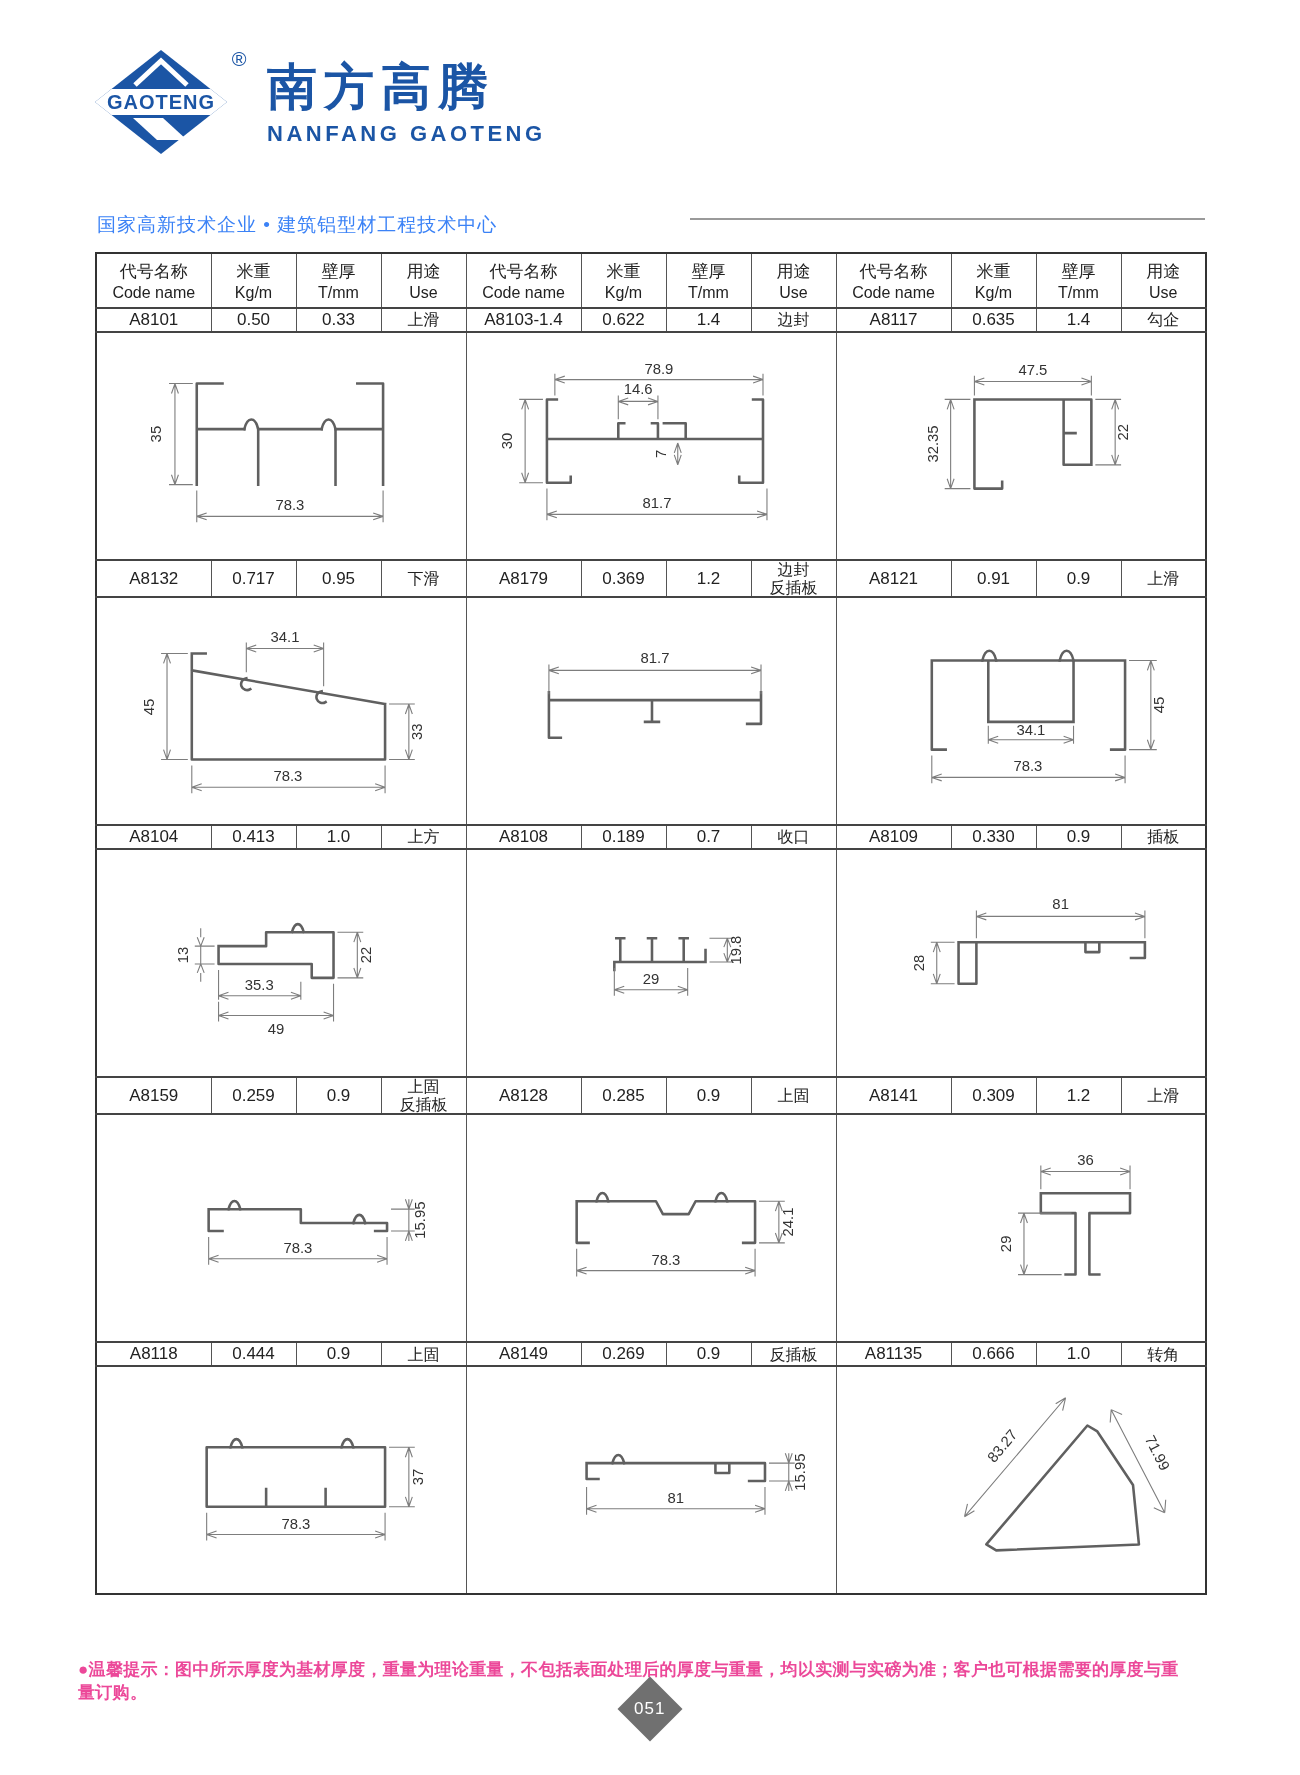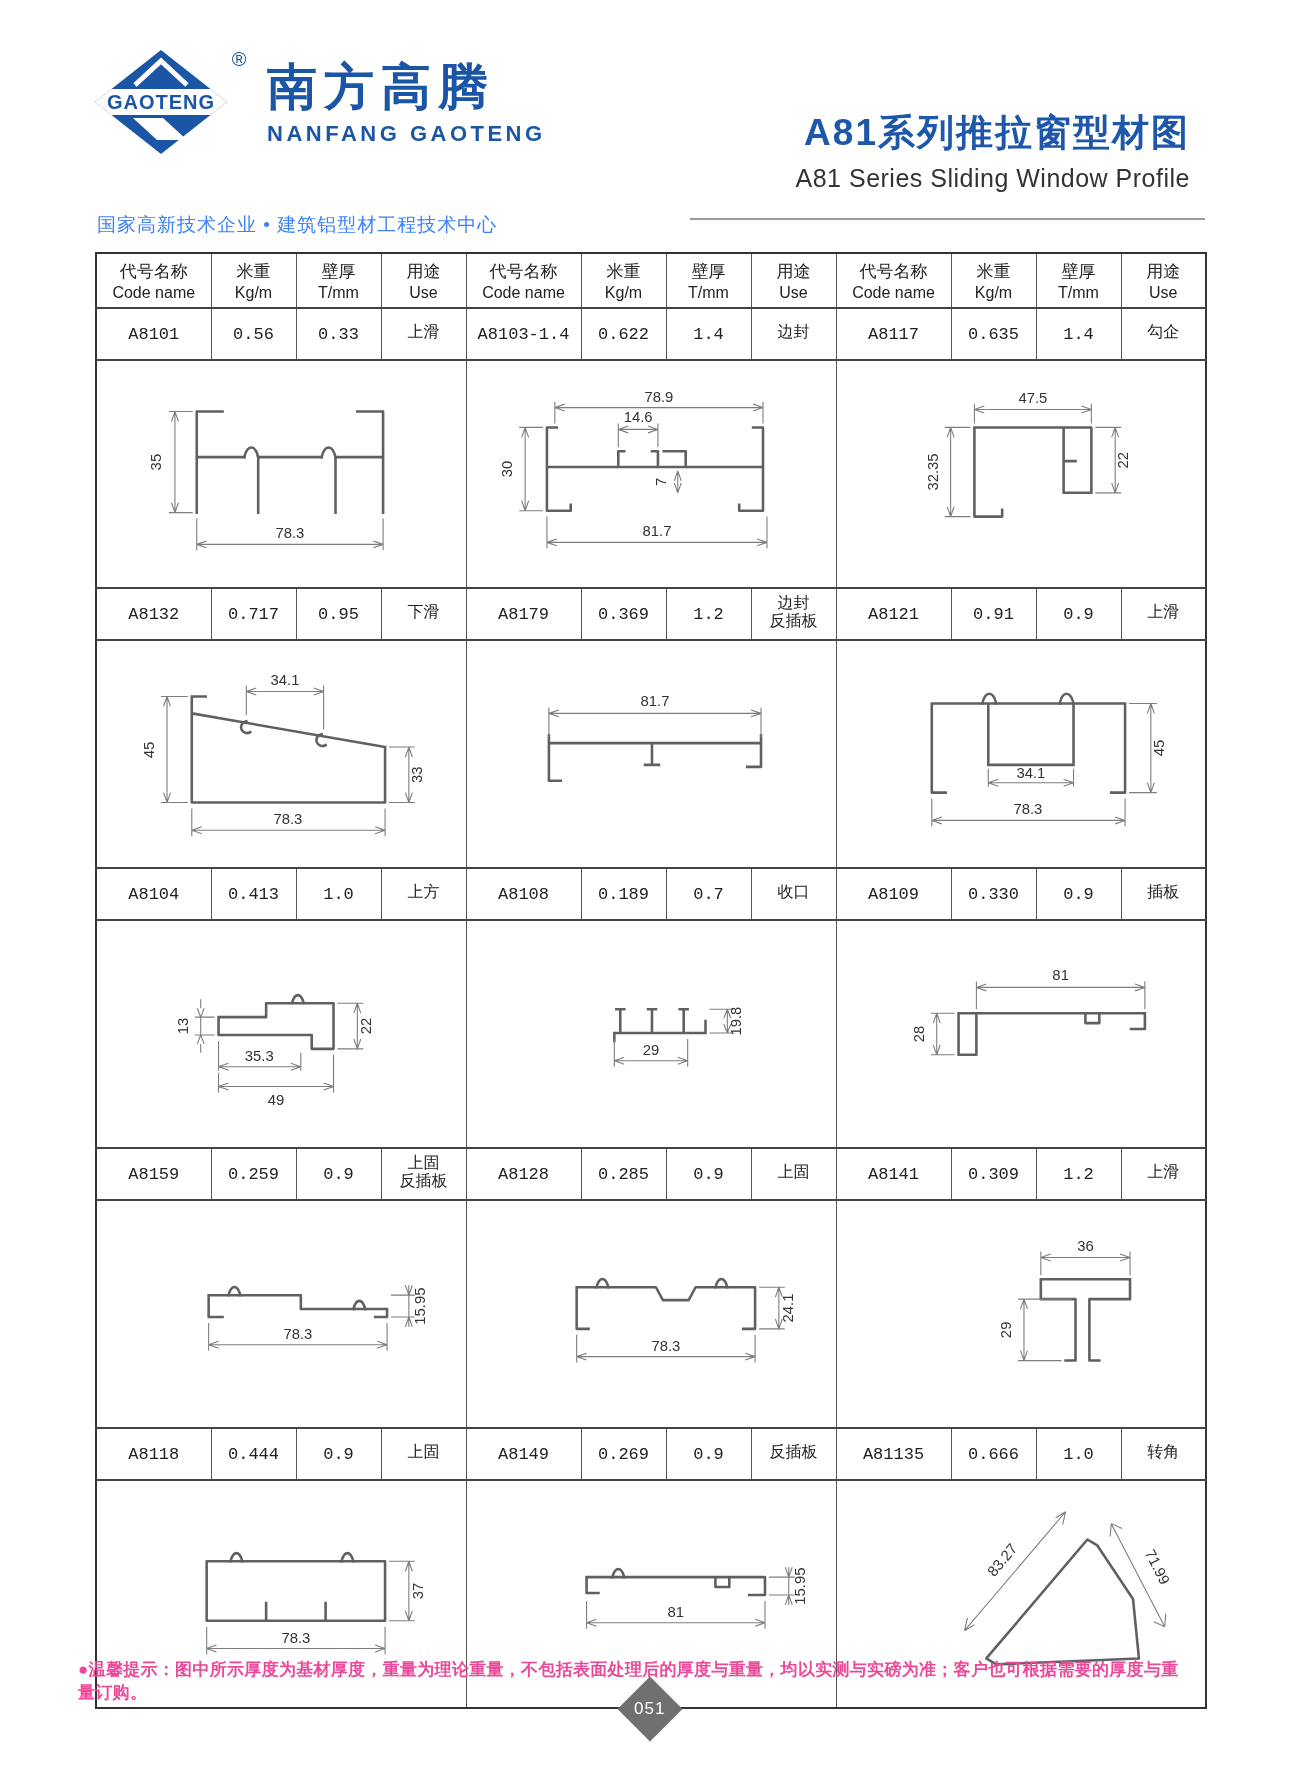--- a/index.html
+++ b/index.html
@@ -18,21 +18,21 @@
   .title-en { font-size:25px; color:#333; margin-top:6px; letter-spacing:0.5px; }
   .title-rule { position:absolute; right:0; top:178px; width:515px; border-top:2px solid #9a9a9a; }
 
   .spec-table { position:absolute; left:95px; top:252px; border-collapse:collapse;
     table-layout:fixed; width:1110px; border:2px solid #333; }
   .spec-table td, .spec-table th { border:1px solid #555; padding:0; text-align:center; vertical-align:middle; }
   tr.head { height:55px; }
   tr.head th { border-bottom:2px solid #444; font-weight:normal; }
   .h-cn { font-size:17px; color:#222; }
   .h-en { font-size:16px; color:#222; margin-top:1px; }
-  tr.spec { height:52px;font-family:Liberation Mono, monospace; }
+  tr.spec { height:24px; }
   tr.spec td { border-top:2px solid #444; border-bottom:2px solid #444;
     font-size:17px; color:#222; }
   tr.spec td.use { font-size:16px; line-height:1.1; white-space:pre-line; }
   tr.draw-row { height:228px; }
   tr.draw-row td { vertical-align:middle; }
   svg.drawing { display:block; margin:0 auto; }
   .p { fill:none; stroke:#606060; stroke-width:2.6; stroke-linejoin:round; stroke-linecap:square; }
   .d { fill:none; stroke:#7d7d7d; stroke-width:1.1; }
   .t { font-family:"Liberation Sans", sans-serif; font-size:15px; fill:#333; text-anchor:middle; }
 
@@ -59,24 +59,20 @@
       <text x="66" y="61" text-anchor="middle" font-size="20" font-weight="bold" fill="#1b55a5" letter-spacing="1">GAOTENG</text>
       <polygon points="38,70 68,70 92,92 62,92" fill="#ffffff"></polygon>
       <text x="144" y="18" text-anchor="middle" font-size="20" fill="#1b55a5">®</text>
     </svg>
   </div>
   <div class="brand">
     <div class="brand-cn">南方高腾</div>
     <div class="brand-en">NANFANG GAOTENG</div>
   </div>
   <div class="tagline">国家高新技术企业 • 建筑铝型材工程技术中心</div>
-  <div class="titleblock">
-    <div class="title-cn">A81系列推拉窗型材图</div>
-    <div class="title-en">A81 Series Sliding Window Profile</div>
-  </div>
   <div class="title-rule"></div>
 </div>
 
 <table class="spec-table">
   <colgroup>
     <col style="width:115px">
       <col style="width:85px">
       <col style="width:85px">
       <col style="width:85px">
     <col style="width:115px">
@@ -136,21 +132,21 @@
           <div class="h-en">T/mm</div>
         </th>
     <th>
           <div class="h-cn">用途</div>
           <div class="h-en">Use</div>
         </th>
   </tr>
 
   <tr class="spec">
     <td>A8101</td>
-    <td>0.56</td>
+    <td>0.50</td>
     <td>0.33</td>
     <td class="use">上滑</td>
     <td>A8103-1.4</td>
     <td>0.622</td>
     <td>1.4</td>
     <td class="use">边封</td>
     <td>A8117</td>
     <td>0.635</td>
     <td>1.4</td>
     <td class="use">勾企</td>

